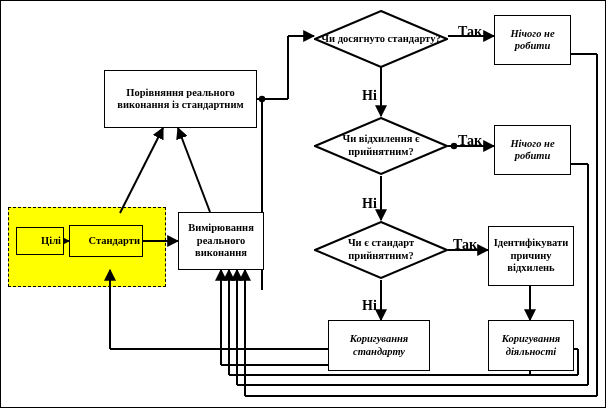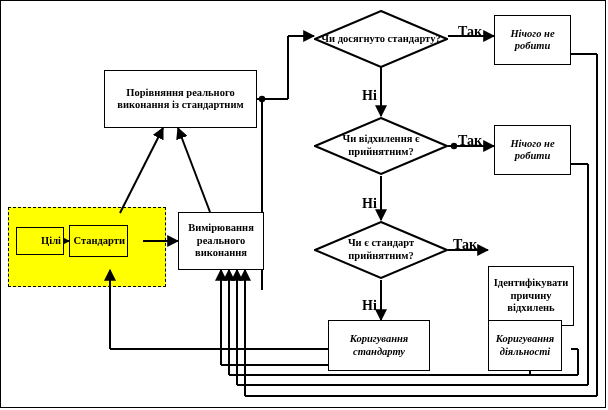--- a/index.html
+++ b/index.html
@@ -160,49 +160,49 @@
       <line x1="330" y1="365" x2="221" y2="365"></line>
       <line x1="330" y1="365" x2="330" y2="349"></line>
       <line x1="221" y1="365" x2="221" y2="270" marker-end="url(#arrow)"></line>
     </g>
   </svg>
 
   <div class="node box yellow" style="left:16px; top:227px; width:34px; height:28px;">
     <span>Цілі</span>
   </div>
 
-  <div class="node box yellow" style="left:69px; top:225px; width:59px; height:32px;">
+  <div class="node box yellow" style="left:69px; top:225px; width:74px; height:32px;">
     <span>Стандарти</span>
   </div>
 
   <div class="node box lbl-2" style="left:178px; top:212px; width:86px; height:58px;">
     <span>Вимірювання реального виконання</span>
   </div>
 
   <div class="node box lbl-2" style="left:96px; top:70px; width:153px; height:58px;margin-left:8px;">
     <span>Порівняння реального виконання із стандартним</span>
   </div>
 
   <div class="node box italic lbl-2" style="left:494px; top:15px; width:77px; height:50px;">
     <span>Нічого не робити</span>
   </div>
 
   <div class="node box italic lbl-2" style="left:494px; top:125px; width:77px; height:50px;">
     <span>Нічого не робити</span>
   </div>
 
-  <div class="node box lbl-2" style="left:488px; top:226px; width:86px; height:60px;margin-top:40px;">
+  <div class="node box lbl-2" style="left:488px; top:226px; width:86px; height:60px;">
     <span>Ідентифікувати причину відхилень</span>
   </div>
 
   <div class="node box italic lbl-2" style="left:328px; top:320px; width:102px; height:51px;">
     <span>Коригування стандарту</span>
   </div>
 
-  <div class="node box italic lbl-2" style="left:488px; top:320px; width:74px; height:51px;">
+  <div class="node box italic lbl-2" style="left:488px; top:320px; width:86px; height:51px;">
     <span>Коригування діяльності</span>
   </div>
 
   <div class="diamond-wrap" style="left:314px; top:10px; width:134px; height:58px;">
     <svg width="134" height="58" viewBox="0 0 134 58">
       <polygon points="67,1 133,29 67,57 1,29" fill="#ffffff" stroke="#000000" stroke-width="2"></polygon>
     </svg>
     <div class="diamond-label">
       <span>Чи досягнуто стандарту?</span>
     </div>

